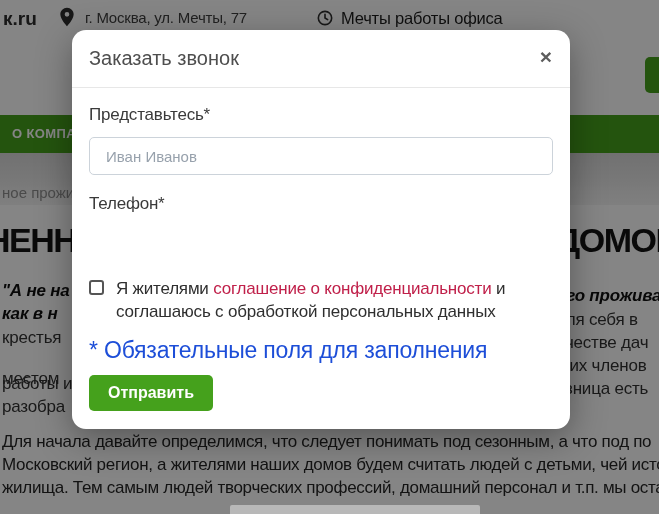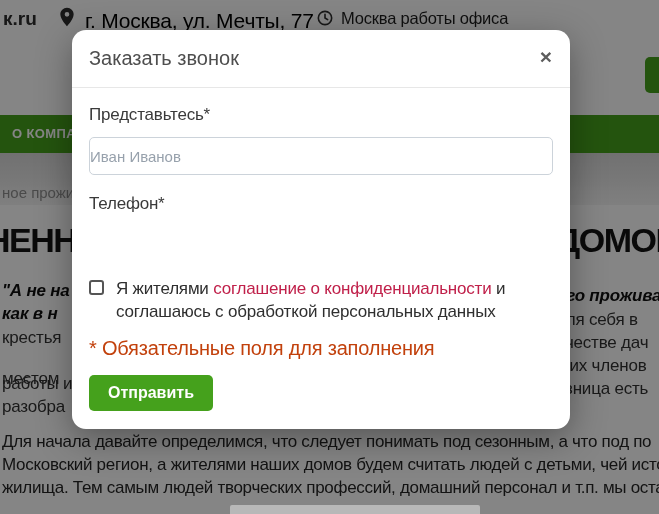--- a/index.html
+++ b/index.html
@@ -6,21 +6,21 @@
   html,body { background:#9c9c9c; }
   .page {
     position:relative; width:659px; height:514px; overflow:hidden;
     background:#fff; font-family:"Liberation Sans", sans-serif;
   }
   
   .site { position:absolute; inset:0; background:#fff; }
   .site-header { position:absolute; left:0; top:0; width:100%; height:38px; background:#fff;padding-left:36px; }
   .logo-frag { position:absolute; left:3px; top:8px; font-size:19px; font-weight:600; color:#2c2c2c; }
   .pin-icon { position:absolute; left:59px; top:7px; width:16px; height:20px; }
-  .addr { position:absolute; left:85px; top:9px; font-size:21px; color:#000000; letter-spacing:-0.2px; }
+  .addr { position:absolute; left:85px; top:9px; font-size:15px; color:#404040; letter-spacing:-0.2px; }
   .clock-icon { position:absolute; left:317px; top:10px; width:16px; height:16px; }
   .hours { position:absolute; left:341px; top:9px; font-size:16.5px; color:#1e1e1e; letter-spacing:-0.2px; }
   .cta-frag { position:absolute; left:645px; top:57px; width:14px; height:36px;
     background:var(--green,#45a11c); border-radius:5px 0 0 5px; }
   .navbar { position:absolute; left:0; top:115px; width:100%; height:38px; background:var(--green,#45a11c); }
   .nav-item { display:inline-block; margin-left:12px; line-height:38px; color:#fff;
     font-size:13px; font-weight:700; letter-spacing:0.4px; }
   .band { position:absolute; left:0; top:153px; width:100%; height:52px;
     background:linear-gradient(#d8d8d8,#f4f4f4); }
   .crumb { position:absolute; left:2px; top:184px; font-size:15px; color:#8f8f8f; white-space:nowrap; }
@@ -40,52 +40,52 @@
   .modal { position:absolute; left:72px; top:30px; width:498px; height:399px; background:#fff;
     border-radius:14px; z-index:30; box-shadow:0 10px 35px rgba(0,0,0,0.35); }
   .modal-header { position:absolute; left:0; top:0; width:100%; height:58px;
     border-bottom:1px solid #e7e7e7; }
   .modal-title { position:absolute; left:17px; top:17px; font-size:20px; color:#4e4e4e; }
   .modal-close { position:absolute; right:18px; top:16px; font-size:21px; color:#5d5d5d;
     font-weight:700; cursor:pointer; line-height:1; background:none; border:none;
     font-family:"Liberation Sans", sans-serif; }
   .flabel { position:absolute; left:17px; font-size:17px; color:#3a3a3a; letter-spacing:-0.2px; }
   .finput { position:absolute; left:17px; width:464px; height:38px; border:1px solid #ccd3da;
-    border-radius:5px; padding:0 0; font-size:15px; color:#333;
+    border-radius:5px; padding:0 16px; font-size:15px; color:#333;
     font-family:"Liberation Sans", sans-serif; outline:none; background:#fff; }
   .finput::placeholder { color:#97a1ac; opacity:1; }
   .lbl-name { top:75px; } .inp-name { top:107px; }
   .lbl-phone { top:164px; } .inp-phone { top:193px; }
   .consent { position:absolute; left:44px; top:247px; right:17px; font-size:17px;
     line-height:23px; color:#2f2f2f; letter-spacing:-0.2px; }
   .consent a { color:var(--link_red,#c0204a); text-decoration:none; }
   .checkbox { position:absolute; left:17px; top:250px; width:15px; height:15px;
     border:2px solid #555; border-radius:3px; background:#fff; cursor:pointer; }
-  .note { position:absolute; left:17px; top:307px; font-size:20px; color:#c2410c; letter-spacing:-0.2px; }
+  .note { position:absolute; left:17px; top:307px; font-size:23px; color:#1d4ed8; letter-spacing:-0.2px; }
   .submit { position:absolute; left:17px; top:345px; height:36px; padding:8px 19px;
     background:var(--green,#45a11c); color:#fff; font-size:16px; font-weight:600;
     border:none; border-radius:5px; cursor:pointer; font-family:"Liberation Sans", sans-serif; }
 </style>
 </head>
 <body>
 
 <div class="page">
 
   <div class="site">
     <div class="site-header">
       <span class="logo-frag">к.ru</span>
       <svg class="pin-icon" viewBox="0 0 24 30">
         <path fill="#2e2e2e" d="M12 1C6.5 1 2 5.5 2 11c0 7.5 10 18 10 18s10-10.5 10-18C22 5.5 17.5 1 12 1zm0 13.5A3.5 3.5 0 1 1 12 7.5a3.5 3.5 0 0 1 0 7z"></path>
       </svg>
       <span class="addr">г. Москва, ул. Мечты, 77</span>
       <svg class="clock-icon" viewBox="0 0 24 24">
         <circle cx="12" cy="12" r="10" fill="none" stroke="#2e2e2e" stroke-width="2.4"></circle>
         <path d="M12 6.5V12l4 2.5" fill="none" stroke="#2e2e2e" stroke-width="2.4" stroke-linecap="round"></path>
       </svg>
-      <span class="hours">Москва работы офиса</span>
+      <span class="hours">Мечты работы офиса</span>
     </div>
 
     <div class="cta-frag"></div>
 
     <div class="navbar">
       <span class="nav-item">О КОМПАНИИ</span>
     </div>
 
     <div class="band"></div>
     <span class="crumb">ное прожив</span>

